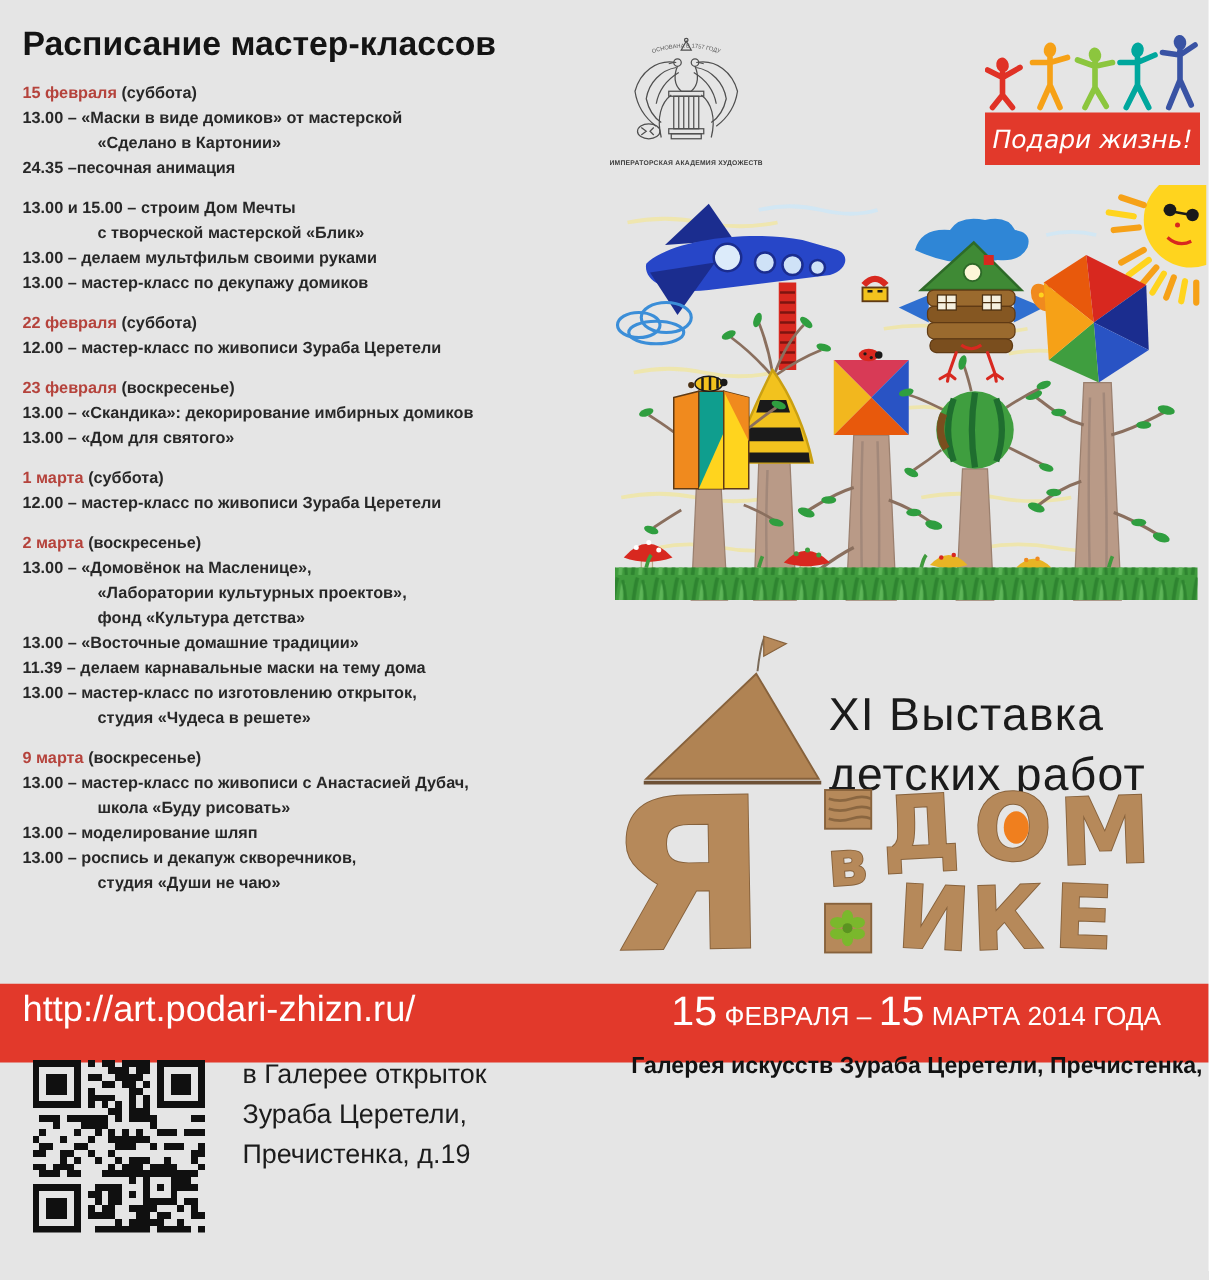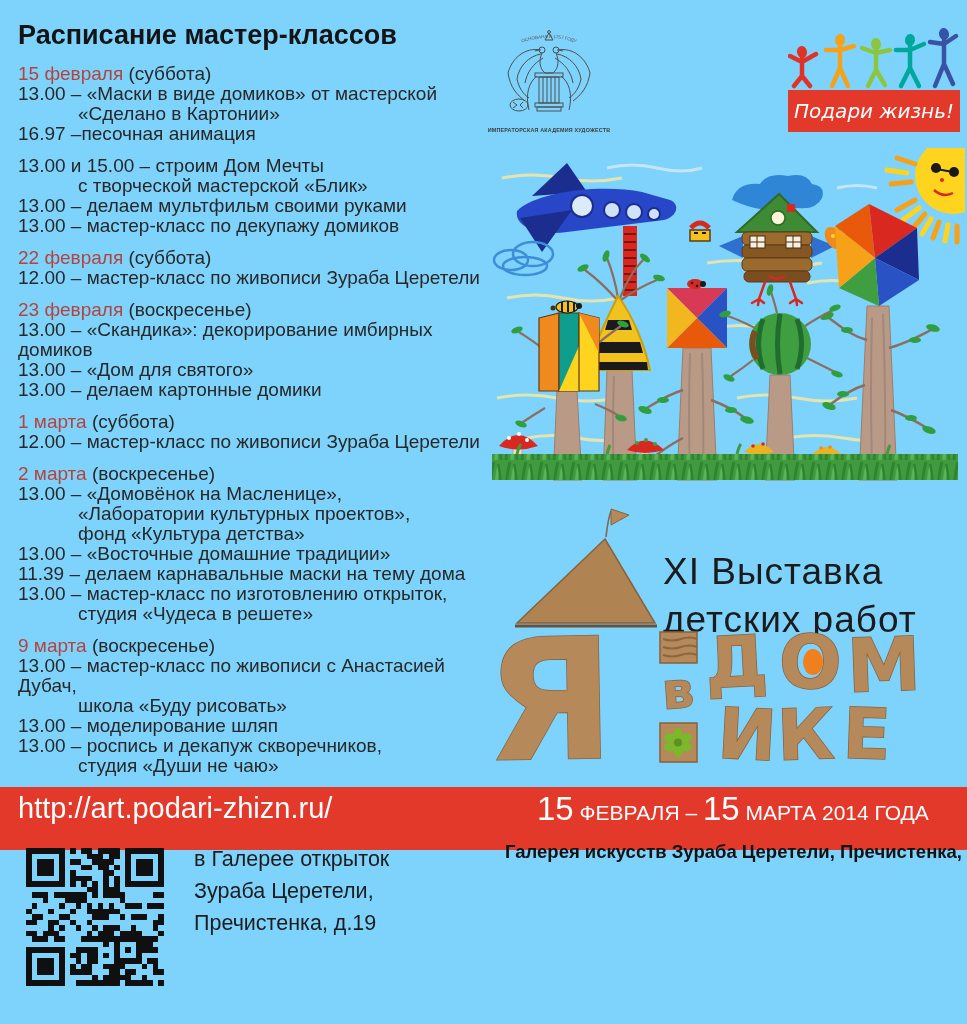--- a/index.html
+++ b/index.html
@@ -1,24 +1,24 @@
 <!DOCTYPE html>
 <html><head>
 <meta charset="utf-8">
 <style>
   html,body{margin:0;padding:0;background:#ffffff;}
-  .page{position:relative;width:967px;height:1024px;background:#7dd3fc;overflow:hidden;
+  .page{position:relative;width:967px;height:1024px;background:#e5e5e5;overflow:hidden;
         font-family:"Liberation Sans",sans-serif;color:#262626;}
 
   
   .schedule-col{position:absolute;left:18px;top:20px;width:470px;}
   .poster-title{font-size:27px;font-weight:600;color:#141414;margin:0 0 13px 0;}
   .sched-section{margin-top:12px;}
   .sched-section:first-child{margin-top:0;}
-  .sched-line{font-size:19px;line-height:20px;color:#282828;}
+  .sched-line{font-size:13px;line-height:20px;color:#282828;font-weight:bold;}
   .sched-line.indent{padding-left:60px;}
   .date-line .date{color:#b5433c;}
   .date-line .day{color:#282828;}
 
   
   .academy-logo{position:absolute;left:488px;top:20px;width:122px;height:118px;}
   .podari-logo{position:absolute;left:788px;top:26px;width:172px;height:106px;}
 
   
   .painting{position:absolute;left:487px;top:148px;width:478px;height:334px;}
@@ -48,37 +48,36 @@
 
 <div class="page">
 
   <div class="schedule-col">
     <h1 class="poster-title">Расписание мастер-классов</h1>
     <div>
         <div class="sched-section">
           <div class="sched-line date-line"><span class="date">15 февраля</span><span class="day"> (суббота)</span></div>
           <div class="sched-line">13.00 – «Маски в виде домиков» от мастерской</div>
           <div class="sched-line indent">«Сделано в Картонии»</div>
-          <div class="sched-line">16.97 –песочная анимация</div>
+          <div class="sched-line">24.35 –песочная анимация</div>
         </div>
         <div class="sched-section">
           <div class="sched-line">13.00 и 15.00 – строим Дом Мечты</div>
           <div class="sched-line indent">с творческой мастерской «Блик»</div>
           <div class="sched-line">13.00 – делаем мультфильм своими руками</div>
           <div class="sched-line">13.00 – мастер-класс по декупажу домиков</div>
         </div>
         <div class="sched-section">
           <div class="sched-line date-line"><span class="date">22 февраля</span><span class="day"> (суббота)</span></div>
           <div class="sched-line">12.00  – мастер-класс по живописи Зураба Церетели</div>
         </div>
         <div class="sched-section">
           <div class="sched-line date-line"><span class="date">23 февраля</span><span class="day"> (воскресенье)</span></div>
           <div class="sched-line">13.00 – «Скандика»: декорирование имбирных домиков</div>
           <div class="sched-line">13.00 – «Дом для святого»</div>
-          <div class="sched-line">13.00 – делаем картонные домики</div>
         </div>
         <div class="sched-section">
           <div class="sched-line date-line"><span class="date">1 марта</span><span class="day"> (суббота)</span></div>
           <div class="sched-line">12.00 – мастер-класс по живописи  Зураба Церетели</div>
         </div>
         <div class="sched-section">
           <div class="sched-line date-line"><span class="date">2 марта</span><span class="day"> (воскресенье)</span></div>
           <div class="sched-line">13.00 –  «Домовёнок на Масленице»,</div>
           <div class="sched-line indent">«Лаборатории культурных проектов»,</div>
           <div class="sched-line indent">фонд «Культура детства»</div>

